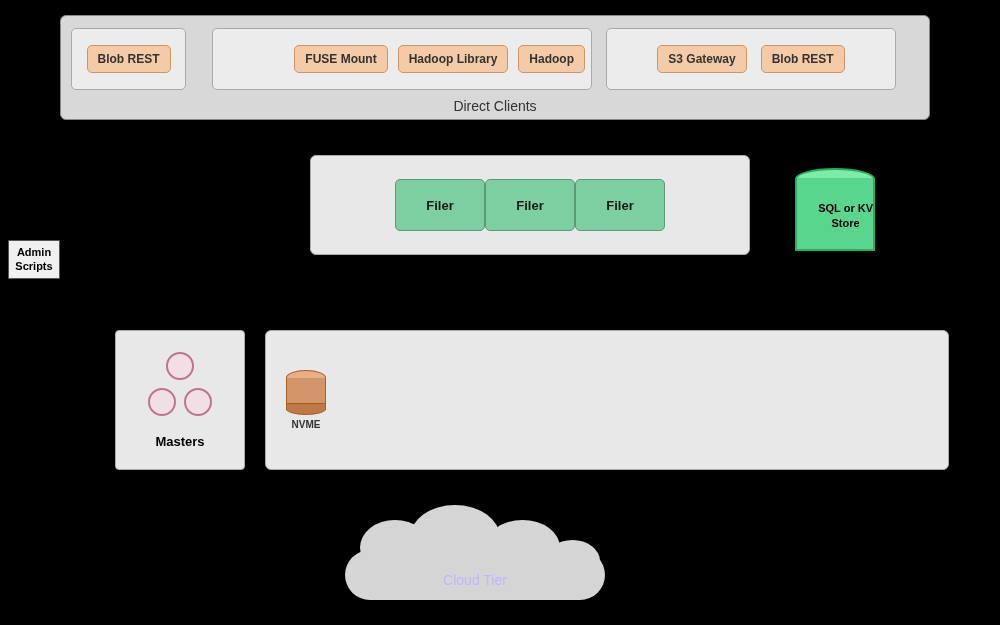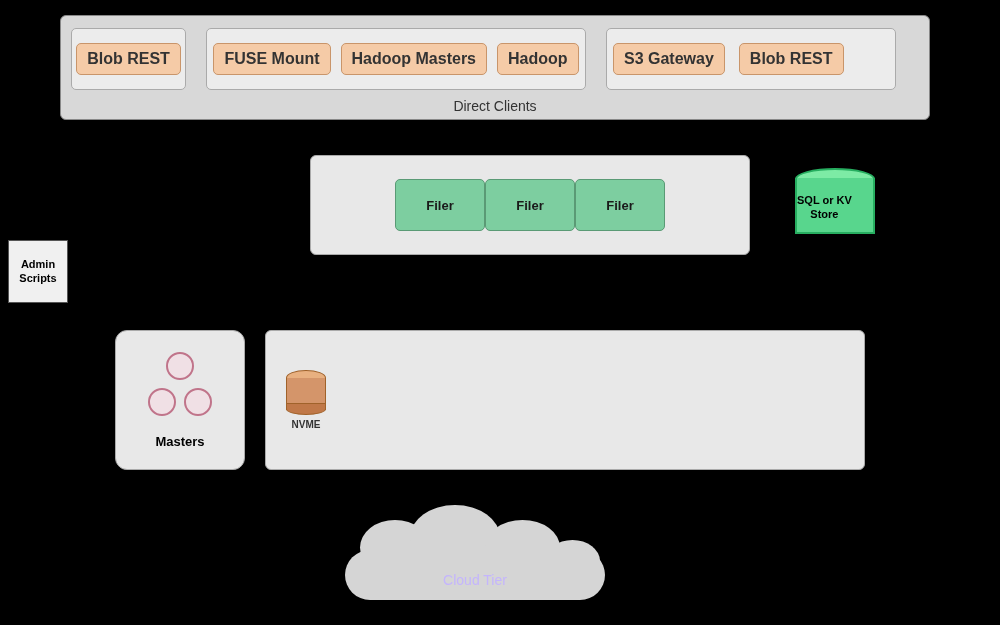--- a/index.html
+++ b/index.html
@@ -17,30 +17,30 @@
       top: 0; left: 0;
       width: 1000px;
       height: 625px;
     }
 
     
     .admin-scripts {
       position: absolute;
       left: 8px;
       top: 240px;
-      width: 60px;
+      width: 52px;
       font-size: 11px;
       font-weight: bold;
       color: #000;
       background: transparent;
       text-align: center;
       line-height: 1.3;
       z-index: 10;
       border: 1.5px solid #555;
-      padding: 16px 3px;
+      padding: 4px 3px;
       background: #f0f0f0;
     }
 
     
     .direct-clients-outer {
       position: absolute;
       top: 15px;
       left: 60px;
       width: 870px;
       height: 105px;
@@ -73,57 +73,57 @@
       justify-content: center;
     }
 
     .client-box {
       background: #f5cba7;
       border: 1.5px solid #c9956a;
       border-radius: 5px;
       display: flex;
       align-items: center;
       justify-content: center;
-      font-size: 16px;
+      font-size: 12px;
       font-weight: bold;
       color: #333;
       padding: 6px 10px;
       text-align: center;
     }
 
     
     .middle-clients-group {
       position: absolute;
       top: 12px;
-      left: 145px;
+      left: 151px;
       width: 380px;
       height: 62px;
       border: 1.5px solid #aaa;
       border-radius: 5px;
       background: #ececec;
       display: flex;
       align-items: center;
-      justify-content: center;
+      justify-content: flex-end;
       gap: 10px;
       padding: 6px;
     }
 
     
     .right-clients-group {
       position: absolute;
       top: 12px;
       left: 545px;
       width: 290px;
       height: 62px;
       border: 1.5px solid #aaa;
       border-radius: 5px;
       background: #ececec;
       display: flex;
       align-items: center;
-      justify-content: flex-start;
+      justify-content: center;
       gap: 14px;
       padding: 6px;
     }
 
     
     .filer-outer {
       position: absolute;
       top: 155px;
       left: 310px;
       width: 440px;
@@ -168,34 +168,35 @@
       position: relative;
       width: 80px;
       height: 75px;
     }
 
     .cylinder-body {
       position: absolute;
       top: 10px;
       left: 0;
       width: 80px;
-      height: 56px;
+      height: 73px;
       background: #58d68d;
       border-left: 2px solid #27ae60;
       border-right: 2px solid #27ae60;
       border-bottom: 2px solid #27ae60;
       display: flex;
       align-items: center;
-      justify-content: flex-start;
+      justify-content: flex-end;
       font-size: 11px;
       font-weight: bold;
       color: #000;
       text-align: center;
       line-height: 1.3;
       padding-top: 5px;
+      padding-left: 16px;
     }
 
     .cylinder-top {
       position: absolute;
       top: 0;
       left: 0;
       width: 80px;
       height: 22px;
       background: #7deba5;
       border: 2px solid #27ae60;
@@ -203,21 +204,21 @@
     }
 
     
     .masters-box {
       position: absolute;
       top: 330px;
       left: 115px;
       width: 130px;
       height: 140px;
       border: 1.5px solid #aaa;
-      border-radius: 12px;
+      border-radius: 4px;
       background: #e8e8e8;
       display: flex;
       flex-direction: column;
       align-items: center;
       justify-content: center;
       gap: 8px;
     }
 
     .masters-label {
       font-size: 13px;
@@ -244,21 +245,21 @@
     .master-circle.single {
       grid-column: span 2;
       justify-self: center;
     }
 
     
     .storage-outer {
       position: absolute;
       top: 330px;
       left: 265px;
-      width: 600px;
+      width: 684px;
       height: 140px;
       border: 1.5px solid #aaa;
       border-radius: 6px;
       background: #e8e8e8;
       display: flex;
       align-items: center;
       justify-content: flex-start;
       padding: 15px 20px;
       gap: 30px;
     }
@@ -418,21 +419,21 @@
   <div class="admin-scripts">Admin Scripts</div>
 
   <div class="direct-clients-outer">
 
     <div class="blob-rest-group">
       <div class="client-box">Blob REST</div>
     </div>
 
     <div class="middle-clients-group">
       <div class="client-box">FUSE Mount</div>
-      <div class="client-box">Hadoop Masters</div>
+      <div class="client-box">Hadoop Library</div>
       <div class="client-box">Hadoop</div>
     </div>
 
     <div class="right-clients-group">
       <div class="client-box">S3 Gateway</div>
       <div class="client-box">Blob REST</div>
     </div>
 
     <div class="direct-clients-label">Direct Clients</div>
   </div>

